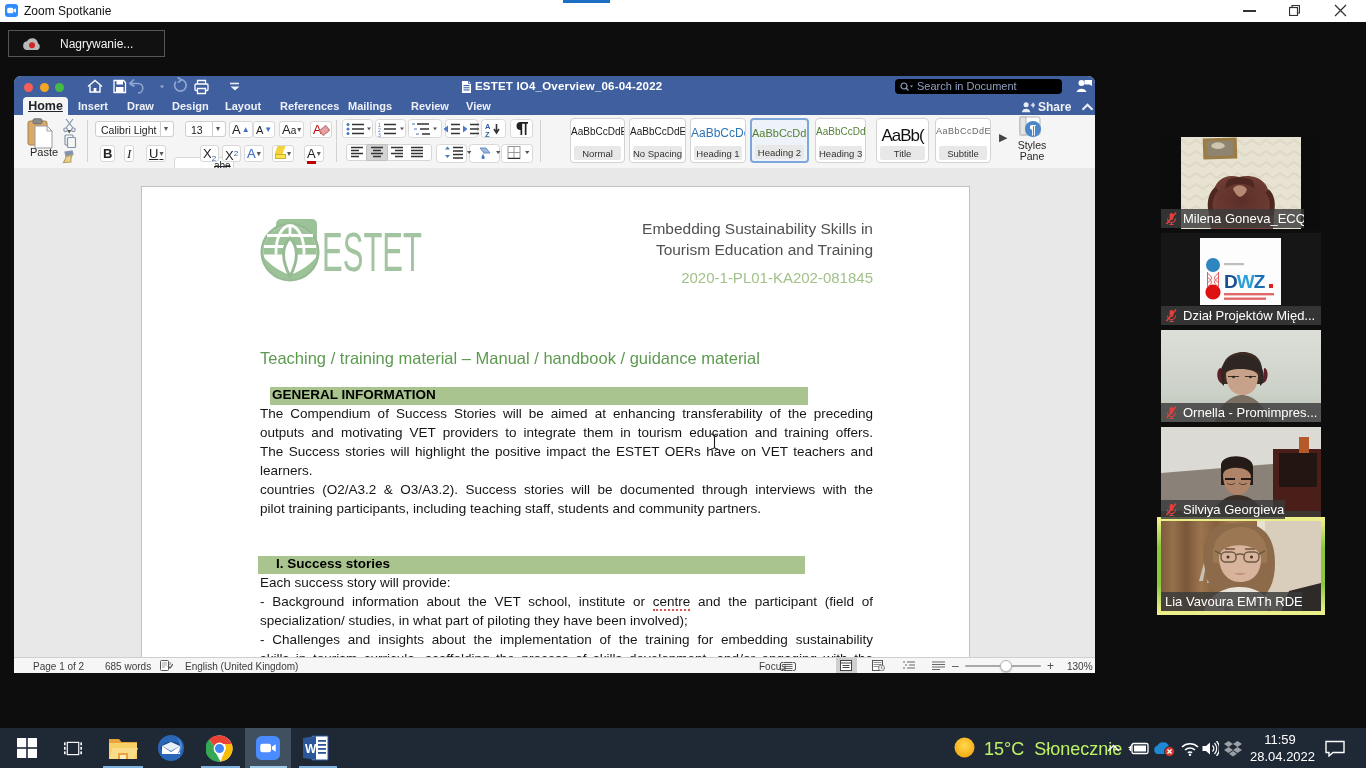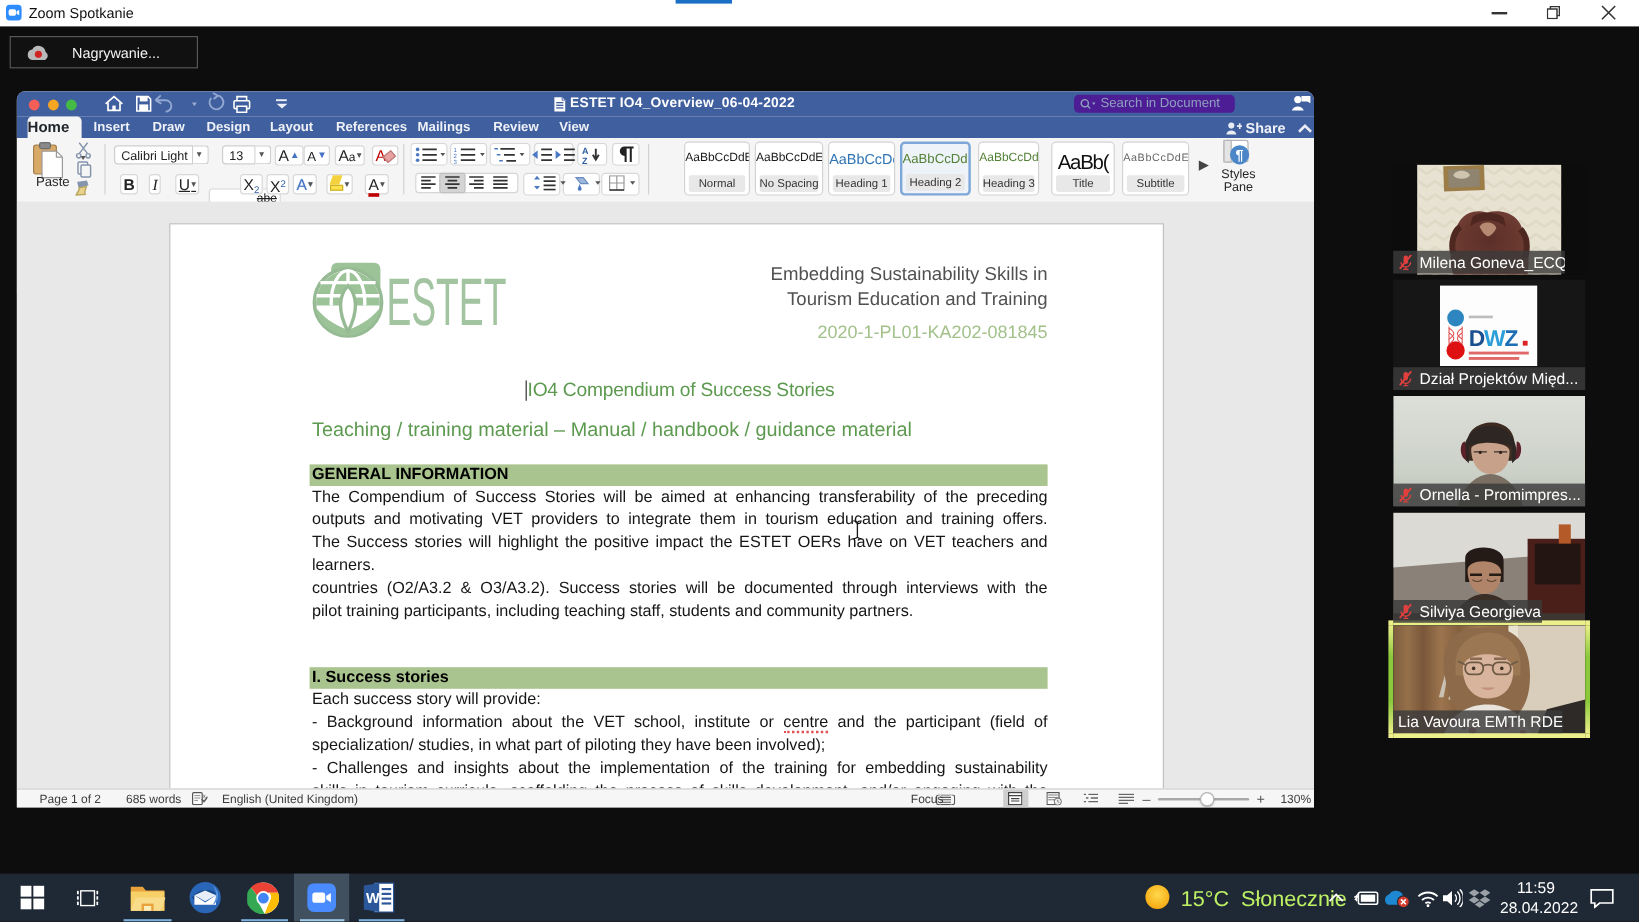--- a/index.html
+++ b/index.html
@@ -121,21 +121,21 @@
         <g>
           <path d="M448 5 H454.5 L457 7.5 V17 H448 Z" fill="#fff"></path>
           <path d="M454.5 5 L454.5 7.5 L457 7.5" fill="none" stroke="#405f9e" stroke-width=".8"></path>
           <rect x="449.5" y="9" width="6" height="1.1" fill="#405f9e"></rect>
           <rect x="449.5" y="11.2" width="6" height="1.1" fill="#405f9e"></rect>
           <rect x="449.5" y="13.4" width="6" height="1.1" fill="#405f9e"></rect>
         </g>
       </svg>
       <div style="position:absolute; left:461px; top:4px; font-size:11.5px; font-weight:bold; color:#fff; letter-spacing:.2px;">ESTET IO4_Overview_06-04-2022</div>
       
-      <div style="position:absolute; left:881px; top:3px; width:134px; height:15px; background:#4c1d95; border-radius:4px; color:#8fa0bf; font-size:11px; line-height:15px;">
+      <div style="position:absolute; left:881px; top:3px; width:167px; height:15px; background:#000000; border-radius:4px; color:#8fa0bf; font-size:11px; line-height:15px;">
         <svg width="13" height="10" viewBox="0 0 13 10" style="position:absolute; left:5px; top:3px;">
             <circle cx="4" cy="4" r="3" fill="none" stroke="#8fa0bf" stroke-width="1.2"></circle>
             <path d="M6 6 l2.5 2.5" stroke="#8fa0bf" stroke-width="1.2"></path>
             <path d="M10 3.5 l3 0 l-1.5 2 z" fill="#8fa0bf"></path>
           </svg><span style="margin-left:22px;">Search in Document</span>
       </div>
       
       <svg width="18" height="16" viewBox="0 0 18 16" style="position:absolute; left:1061px; top:2px;">
         <circle cx="6.5" cy="5" r="3" fill="#fff"></circle>
         <path d="M1.5 14 A5.5 5.5 0 0 1 11.5 14 Z" fill="#fff"></path>
@@ -151,21 +151,21 @@
           <circle cx="6.5" cy="3.5" r="2.7" fill="#e8ecf5"></circle>
           <path d="M2 11.5 A4.6 4.6 0 0 1 11 11.5 Z" fill="#e8ecf5"></path>
           <path d="M11.5 4 h5 M14 1.5 v5" stroke="#e8ecf5" stroke-width="1.5"></path>
         </svg>
       <span style="margin-left:3px;">Share</span>
       <svg width="13" height="8" viewBox="0 0 13 8" style="margin-left:10px;">
           <path d="M1.5 6.8 L6.5 1.8 L11.5 6.8" stroke="#e8ecf5" stroke-width="2.2" fill="none"></path>
         </svg>
     </div>
     <div id="wtabs">
-      <div style="position:absolute; left:9px; top:0; width:45px; height:18px; background:#f6f5f5; border-radius:4px 4px 0 0; color:#20242c; font-weight:bold; font-size:12.5px; text-align:left; padding-top:2px;">Home</div>
+      <div style="position:absolute; left:9px; top:0; width:45px; height:18px; background:#f6f5f5; border-radius:4px 4px 0 0; color:#20242c; font-weight:bold; font-size:12.5px; text-align:center; padding-top:2px;text-decoration:underline;">Home</div>
       <span class="tabt" style="left:64px;">Insert</span>
       <span class="tabt" style="left:113px;">Draw</span>
       <span class="tabt" style="left:158px;">Design</span>
       <span class="tabt" style="left:211px;">Layout</span>
       <span class="tabt" style="left:266px;">References</span>
       <span class="tabt" style="left:334px;">Mailings</span>
       <span class="tabt" style="left:397px;">Review</span>
       <span class="tabt" style="left:452px;">View</span>
     </div>
     <div id="ribbon">
@@ -363,33 +363,32 @@
           </g>
           <path d="M7 44 C13 52 22 58.5 33 62.5 L34 67.8 C18.5 65.5 9 56 7 44 Z" fill="#9cc398"></path>
           <path d="M61 44 C55 52 46 58.5 35 62.5 L34 67.8 C49.5 65.5 59 56 61 44 Z" fill="#9cc398"></path>
           <path d="M34 26 C42 34.5 42.5 48 34 64.5 C25.5 48 26 34.5 34 26 Z" fill="#fff" stroke="#96ba93" stroke-width="2.8"></path>
           <text x="66" y="59" font-size="56" fill="#a2c4a0" font-family="Liberation Sans" textLength="100" lengthAdjust="spacingAndGlyphs">ESTET</text>
         </svg>
 
         <div style="position:absolute; left:431px; top:31px; width:300px; text-align:right; font-size:15.5px; color:#515151; line-height:21px;">Embedding Sustainability Skills in<br>Tourism Education and Training</div>
         <div style="position:absolute; left:431px; top:82px; width:300px; text-align:right; font-size:15px; color:#a3c18b;">2020-1-PL01-KA202-081845</div>
 
-        <div style="position:absolute; left:118px; top:130px; width:613px; text-align:center; font-size:16px; letter-spacing:-.2px; color:#5d9a50;"><span style="border-left:1.3px solid #333; padding-left:1px;">IO4 Compendium of Success Stories</span></div>
         <div style="position:absolute; left:118px; top:162px; width:613px; text-align:left; font-size:16.5px; color:#5d9a50;">Teaching / training material – Manual / handbook / guidance material</div>
 
-        <div class="greenbar" style="position:absolute; left:116px; top:200px; width:615px; height:18px; font-size:13.5px; padding-left:2px;">GENERAL INFORMATION</div>
+        <div class="greenbar" style="position:absolute; left:128px; top:200px; width:538px; height:18px; font-size:13.5px; padding-left:2px;">GENERAL INFORMATION</div>
         <div class="docbody" style="top:219px;">
           <div class="jline">The Compendium of Success Stories will be aimed at enhancing transferability of the preceding</div>
           <div class="jline">outputs and motivating VET providers to integrate them in tourism education and training offers.</div>
           <div class="jline">The Success stories will highlight the positive impact the ESTET OERs have on VET teachers and</div>
           <div class="jline last">learners.</div>
           <div class="jline">countries (O2/A3.2 &amp; O3/A3.2). Success stories will be documented through interviews with the</div>
           <div class="jline last">pilot training participants, including teaching staff, students and community partners.</div>
         </div>
-        <div class="greenbar" style="position:absolute; left:116px; top:369px; width:615px; height:18px; font-size:13.5px; padding-left:2px;">I. Success stories</div>
+        <div class="greenbar" style="position:absolute; left:116px; top:369px; width:547px; height:18px; font-size:13.5px; padding-left:18px;">I. Success stories</div>
         <div class="docbody" style="top:388px;">
           <div class="jline last">Each success story will provide:</div>
           <div class="jline">- Background information about the VET school, institute or <span class="sqg">centre</span> and the participant (field of</div>
           <div class="jline last">specialization/ studies, in what part of piloting they have been involved);</div>
           <div class="jline">- Challenges and insights about the implementation of the training for embedding sustainability</div>
           <div class="jline">skills in tourism curricula, scaffolding the process of skills development, and/or engaging with the</div>
         </div>
 
         <svg width="9" height="17" viewBox="0 0 9 17" style="position:absolute; left:568px; top:246px;">
           <path d="M1 1 C3 1 4 1.5 4.5 2.5 C5 1.5 6 1 8 1 M4.5 2.5 V14.5 M1 16 C3 16 4 15.5 4.5 14.5 C5 15.5 6 16 8 16" stroke="#1a1a1a" stroke-width="1.1" fill="none"></path>

